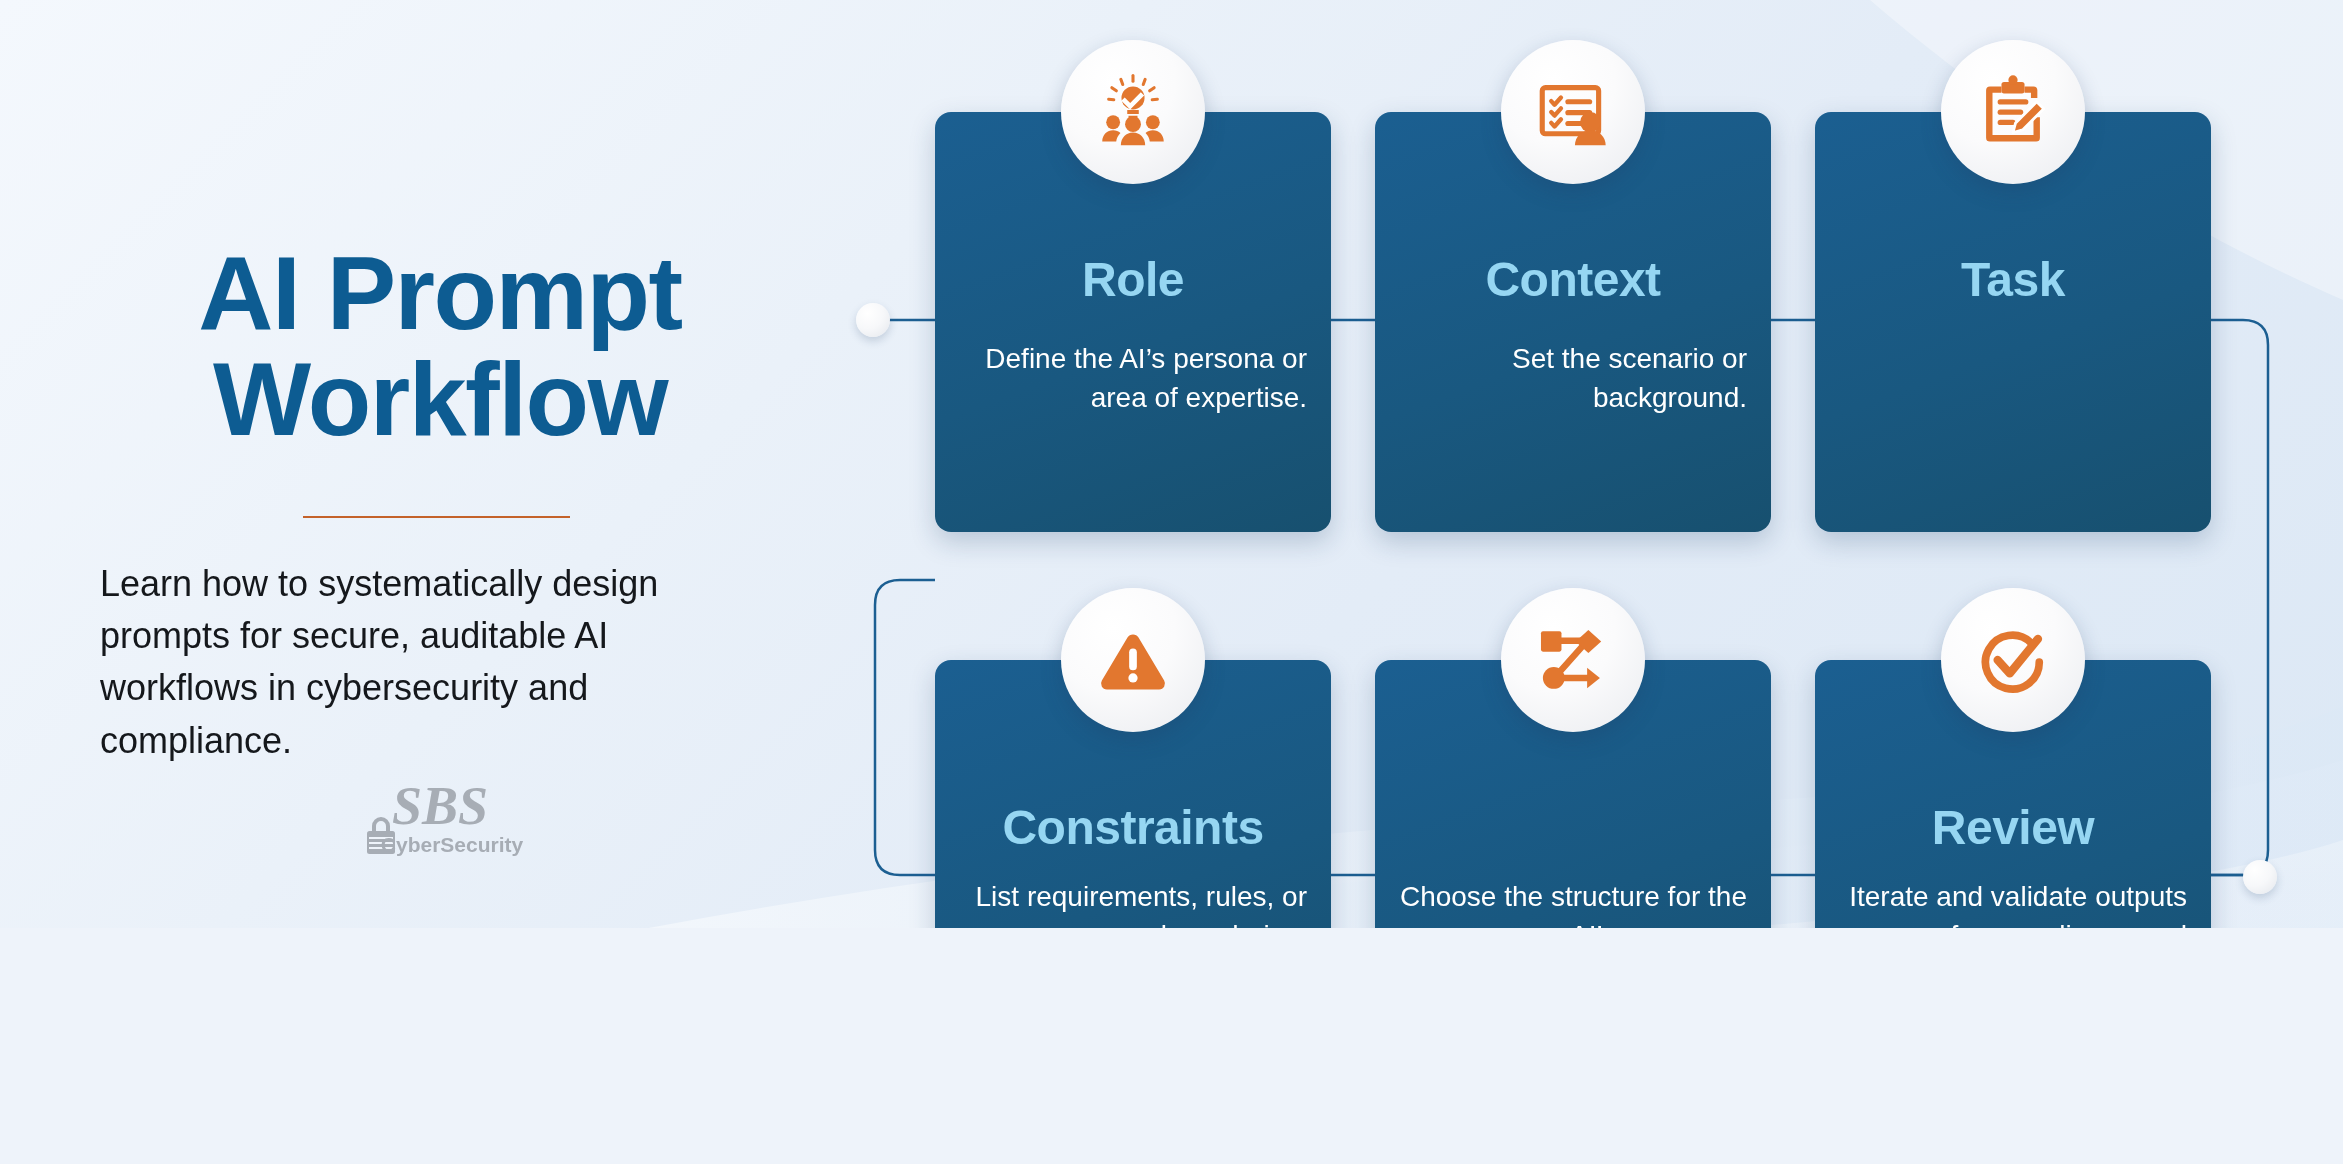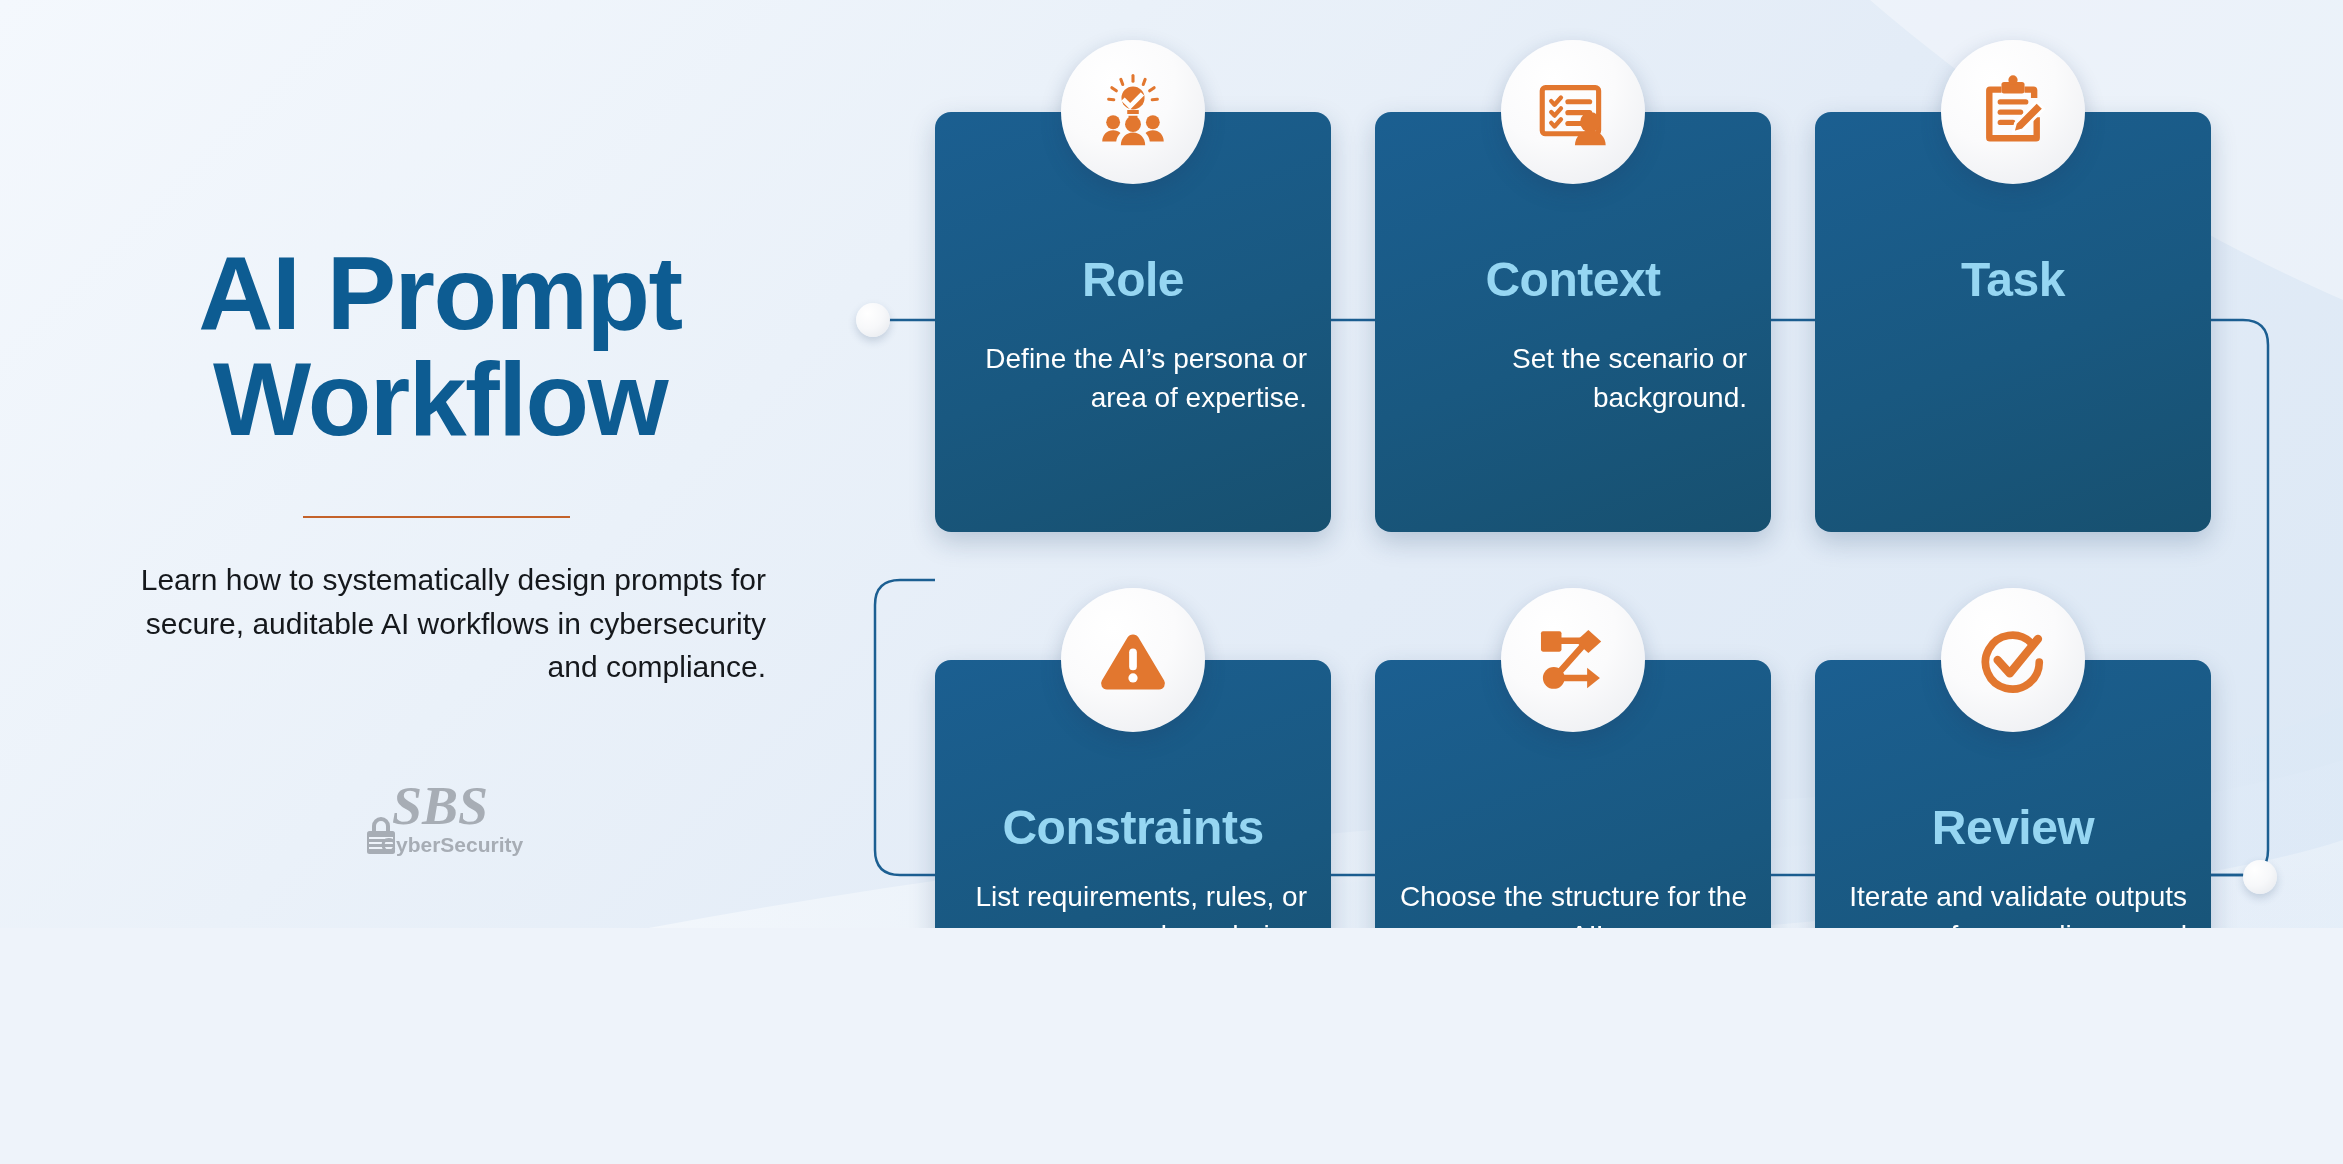--- a/index.html
+++ b/index.html
@@ -56,25 +56,25 @@
     position: absolute;
     left: 303px;
     top: 516px;
     width: 267px;
     height: 2px;
     background: #c4622a;
   }
 
   .page-subtitle {
     position: absolute;
-    left: 106px;
+    left: 100px;
     top: 558px;
     width: 660px;
-    text-align: right;
-    font-size: 30px;
+    text-align: left;
+    font-size: 36px;
     line-height: 1.45;
     color: #15181c;
   }
 
   
   .logo {
     position: absolute;
     left: 340px;
     top: 780px;
     width: 200px;

